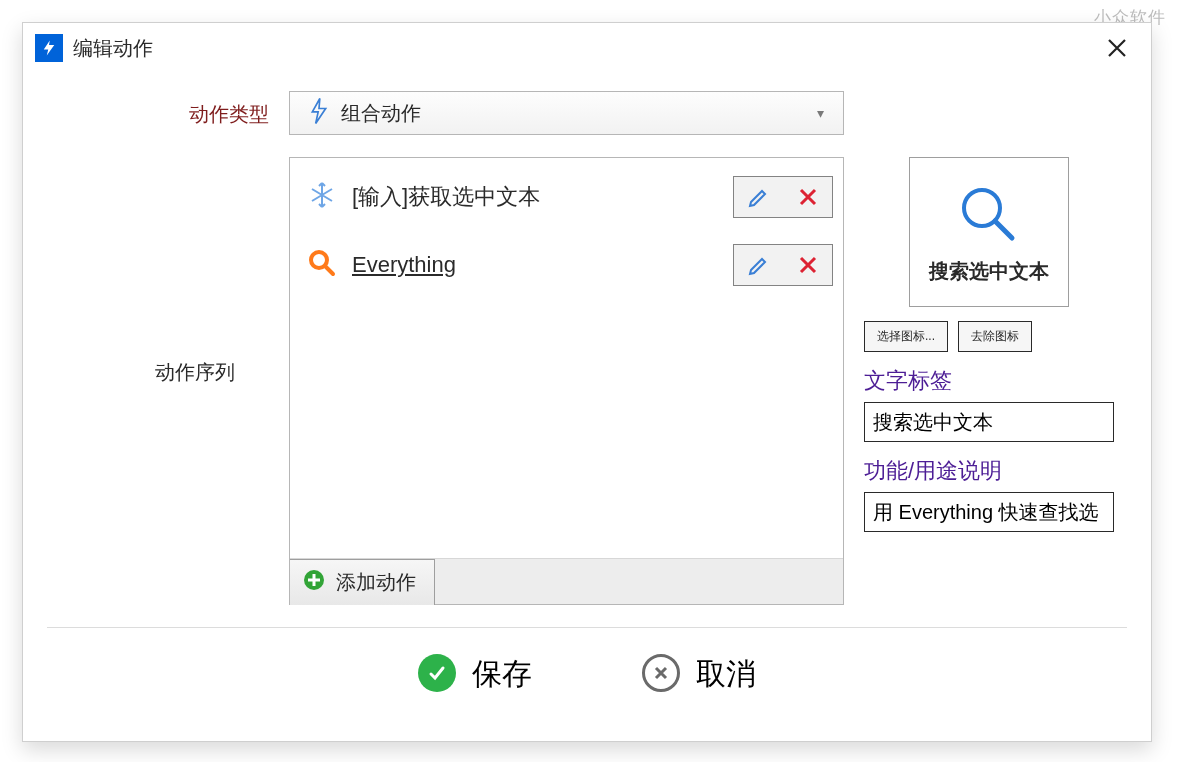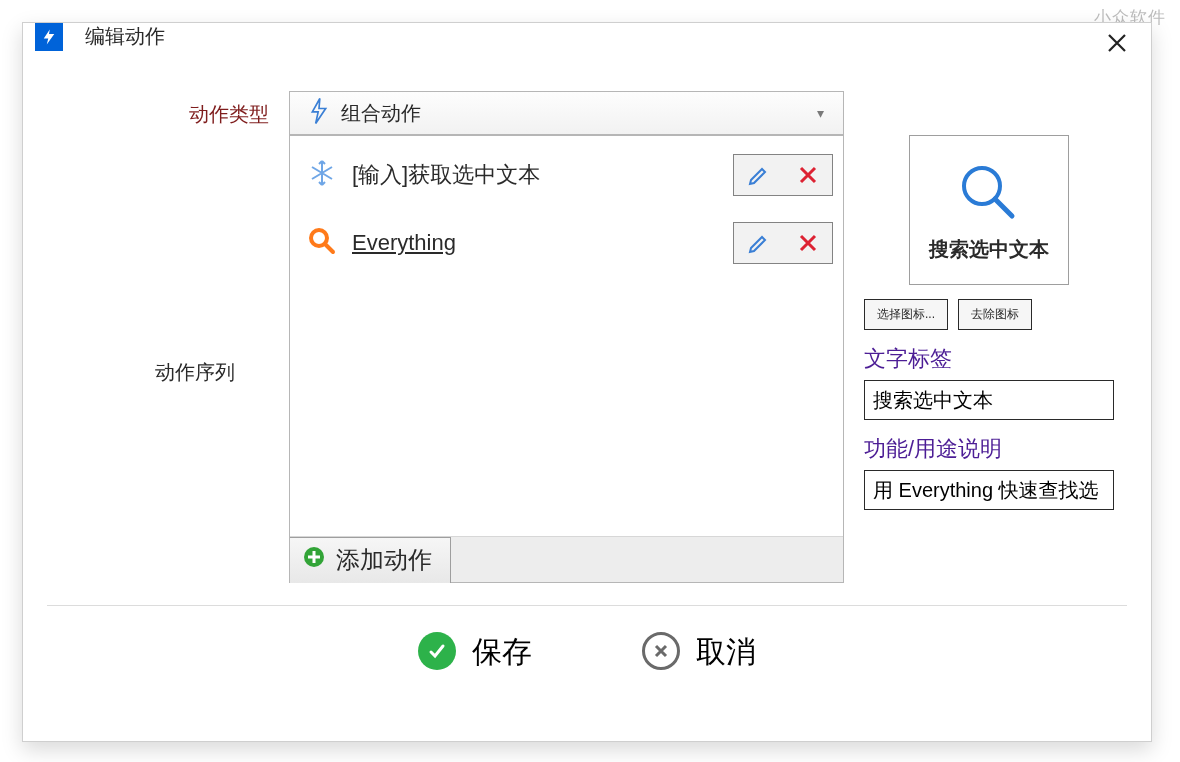--- a/index.html
+++ b/index.html
@@ -21,24 +21,23 @@
     position: absolute;
     left: 22px; top: 22px;
     width: 1130px; height: 720px;
     background: #ffffff;
     border: 1px solid #cfcfcf;
     box-shadow: 0 8px 20px rgba(0,0,0,.15);
     display: flex; flex-direction: column;
   }
   
   .titlebar {
-    display: flex; align-items: flex-start;
+    display: flex; align-items: center;
     height: 50px;
     padding: 0 10px 0 12px;
-    gap: 12px;
   }
   .titlebar .appicon {
     width: 28px; height: 28px;
     background: #0063d9;
     display: flex; align-items: center; justify-content: center;
     margin-right: 10px;
   }
   .titlebar .appicon svg { width: 18px; height: 22px; }
   .titlebar .title { font-size: 20px; font-weight: 500; }
   .titlebar .spacer { flex: 1; }
@@ -74,20 +73,21 @@
     background: linear-gradient(#fdfdfd,#f2f2f2);
     display: flex; align-items: center;
     padding: 0 19px;
     cursor: pointer;
     font-size: 20px;
   }
   .typeselect .bolt { margin-right: 12px; }
   .typeselect .caret { margin-left: auto; color:#7a7a7a; font-size: 14px; }
   
   .seq-wrap {
+    margin-top: 22px;
     display: flex;
   }
   .seqpanel {
     border: 1px solid #b6b6b6;
     width: 555px;
     height: 448px;
     display: flex; flex-direction: column;
     background: #fff;
   }
   .seqlist { flex: 1; padding: 10px 0 0 0; }
@@ -120,21 +120,21 @@
     background: #ededed;
     display: flex; align-items: center;
   }
   .addbtn {
     height: 46px;
     border: 1px solid #9e9e9e;
     border-bottom: none; border-left: none;
     background: linear-gradient(#f6f6f6,#e8e8e8);
     display: flex; align-items: center;
     padding: 0 18px 0 12px;
-    font-size: 24px;
+    font-size: 20px;
     cursor: pointer;
     gap: 10px;
   }
   
   .preview {
     width: 160px; height: 150px;
     border: 1px solid #9e9e9e;
     margin: 0 auto 14px auto;
     display: flex; flex-direction: column;
     align-items: center; justify-content: center;

